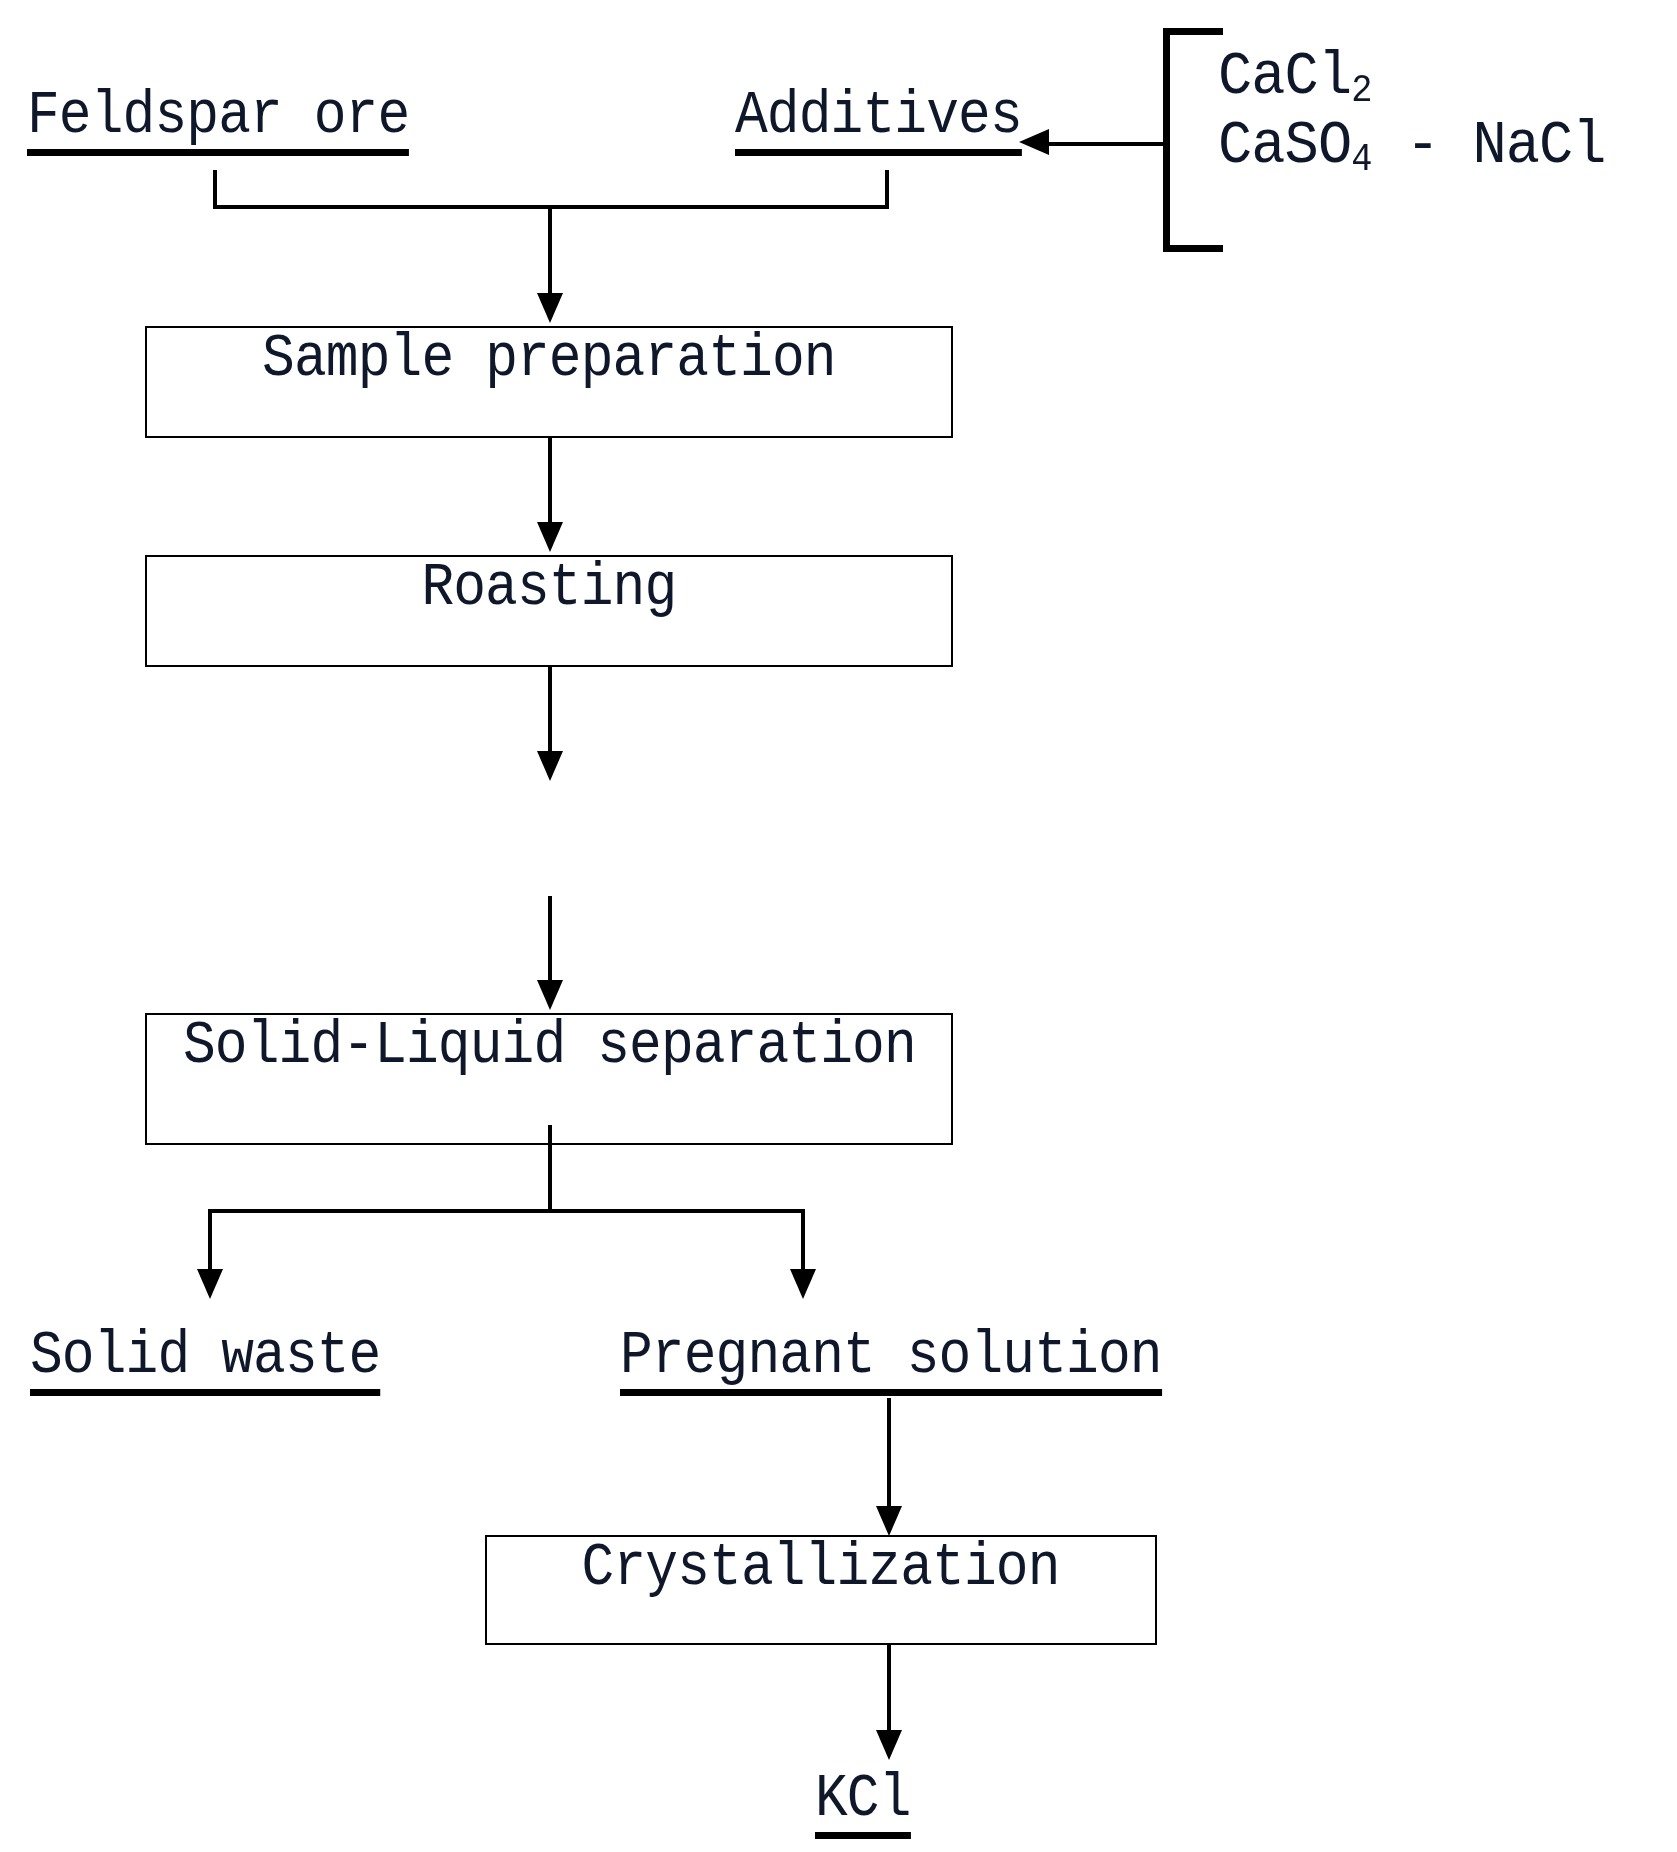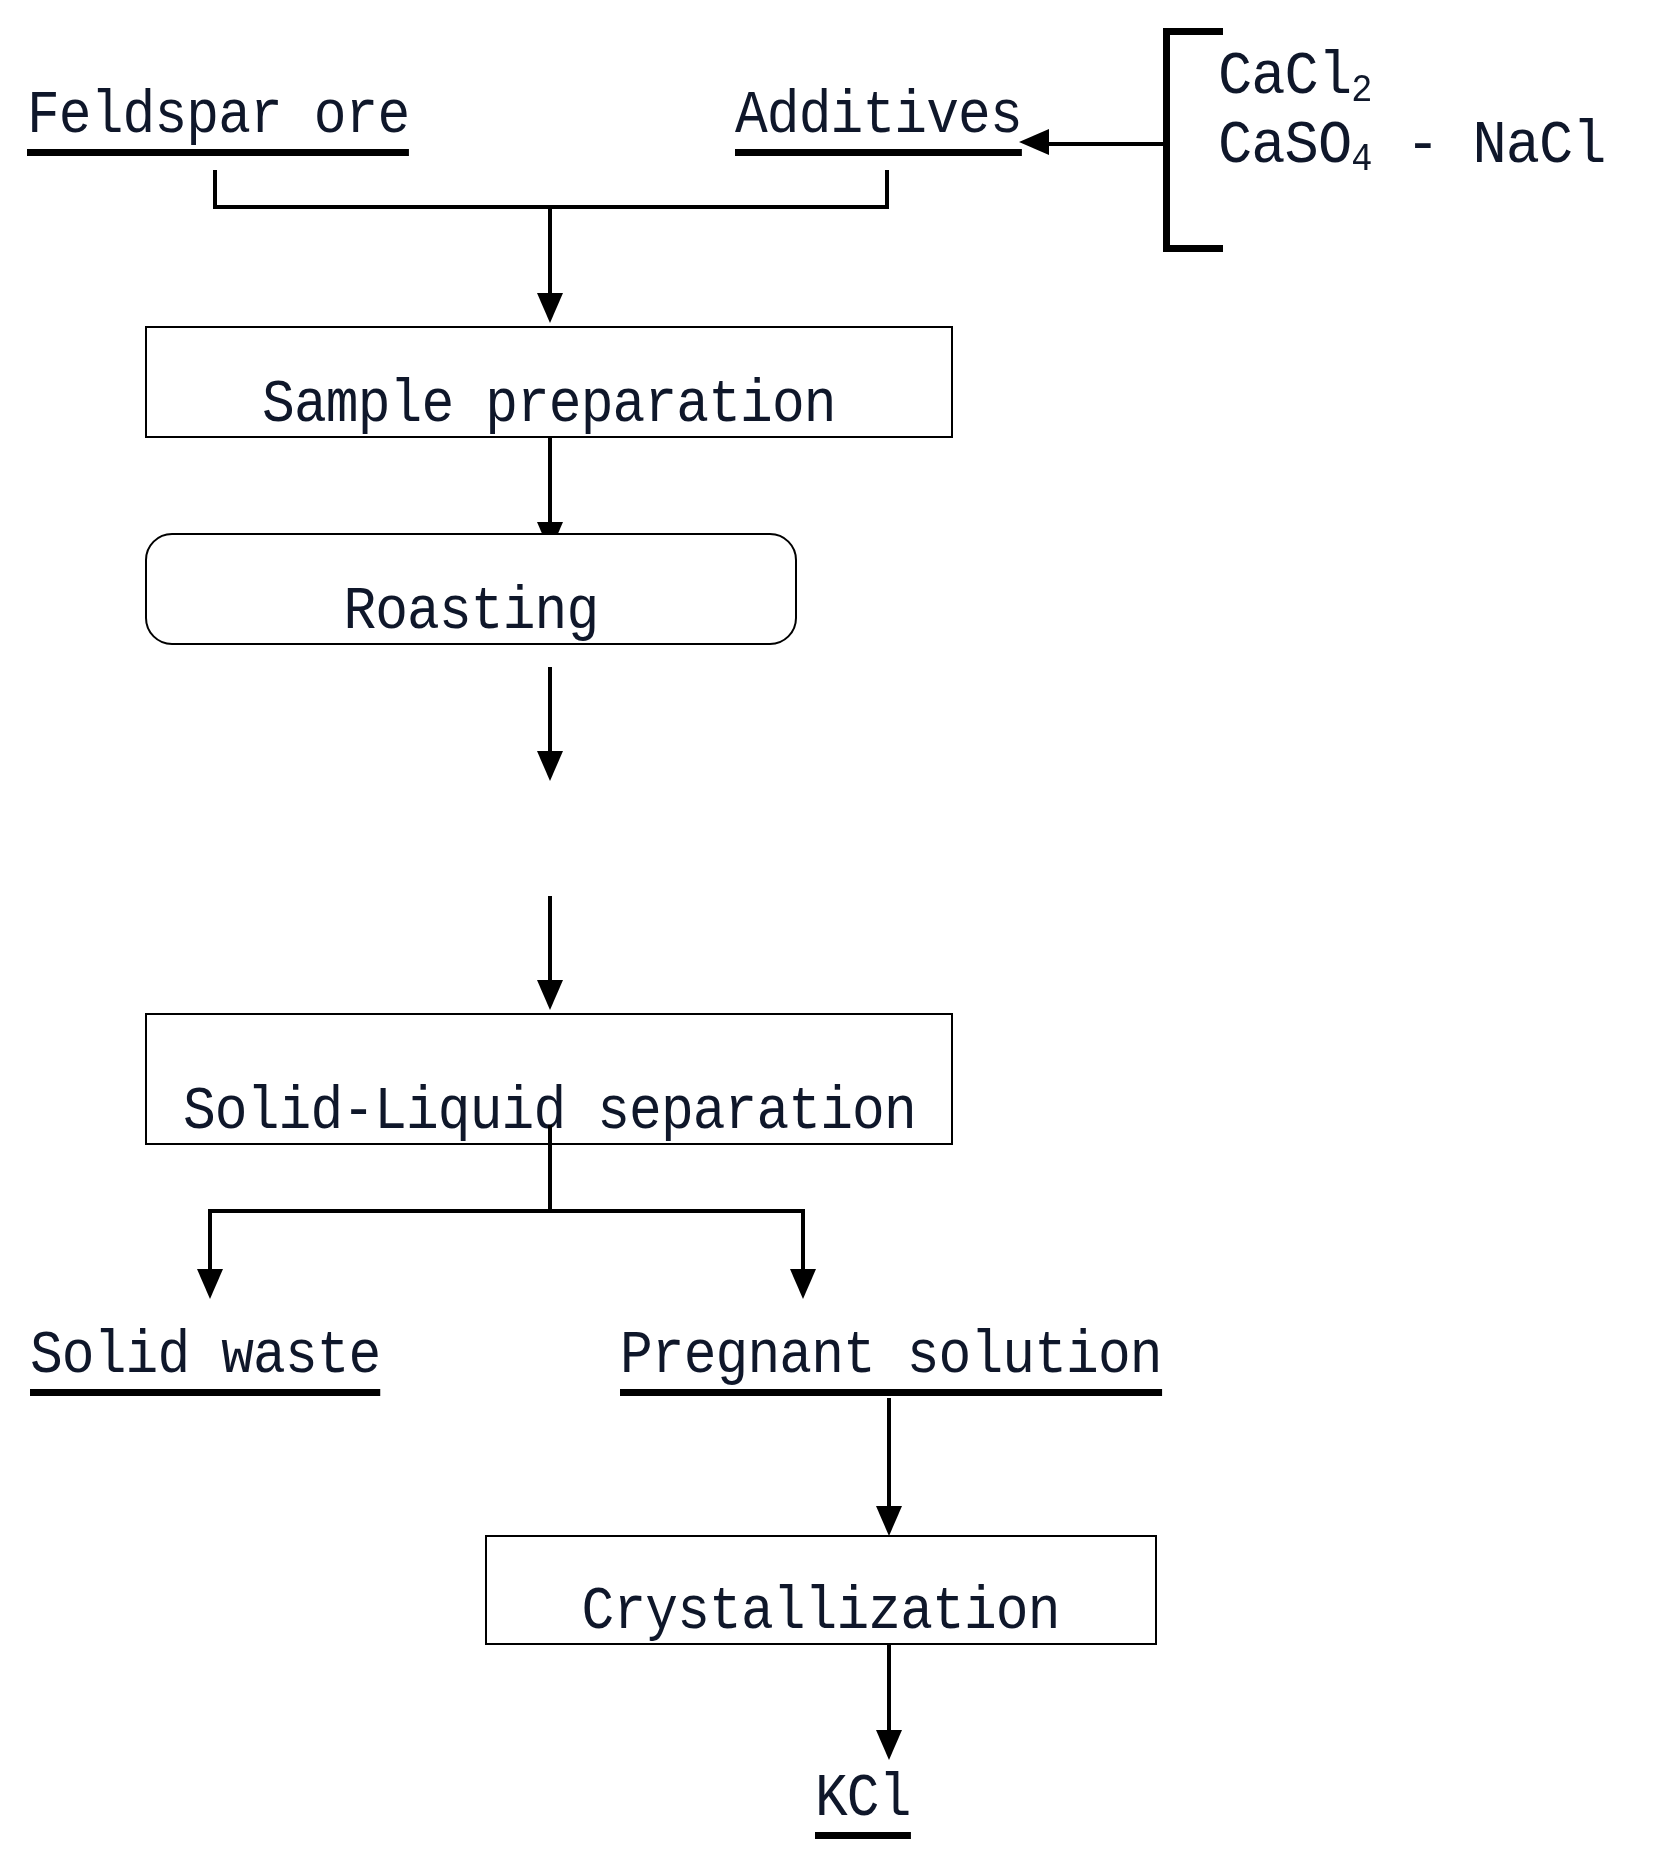--- a/index.html
+++ b/index.html
@@ -32,21 +32,21 @@
     border-bottom: 7px solid #000;
     padding-bottom: 2px;
   }
 
   
   .pbox {
     position: absolute;
     border: 2px solid #000000;
     background: #ffffff;
     display: flex;
-    align-items: flex-end;
+    align-items: flex-start;
     justify-content: center;
     box-sizing: border-box;
   }
   .pbox span {
     font-size: 62px;
     line-height: 1;
     white-space: nowrap;
     letter-spacing: -1px;
     display: inline-block;
     transform: scaleX(0.88);
@@ -140,21 +140,21 @@
   <div class="vline" style="left:548px; top:205px; height:90px;"></div>
   <div class="arrow-down" style="left:537px; top:293px;"></div>
 
   <div class="pbox" style="left:145px; top:326px; width:808px; height:112px;">
     <span>Sample preparation</span>
   </div>
 
   <div class="vline" style="left:548px; top:438px; height:86px;"></div>
   <div class="arrow-down" style="left:537px; top:522px;"></div>
 
-  <div class="pbox" style="left:145px; top:533px; width:652px; height:112px;border-radius:27px;">
+  <div class="pbox" style="left:145px; top:555px; width:808px; height:112px;">
     <span>Roasting</span>
   </div>
 
   <div class="vline" style="left:548px; top:667px; height:86px;"></div>
   <div class="arrow-down" style="left:537px; top:751px;"></div>
 
 
   <div class="vline" style="left:548px; top:896px; height:86px;"></div>
   <div class="arrow-down" style="left:537px; top:980px;"></div>
 

